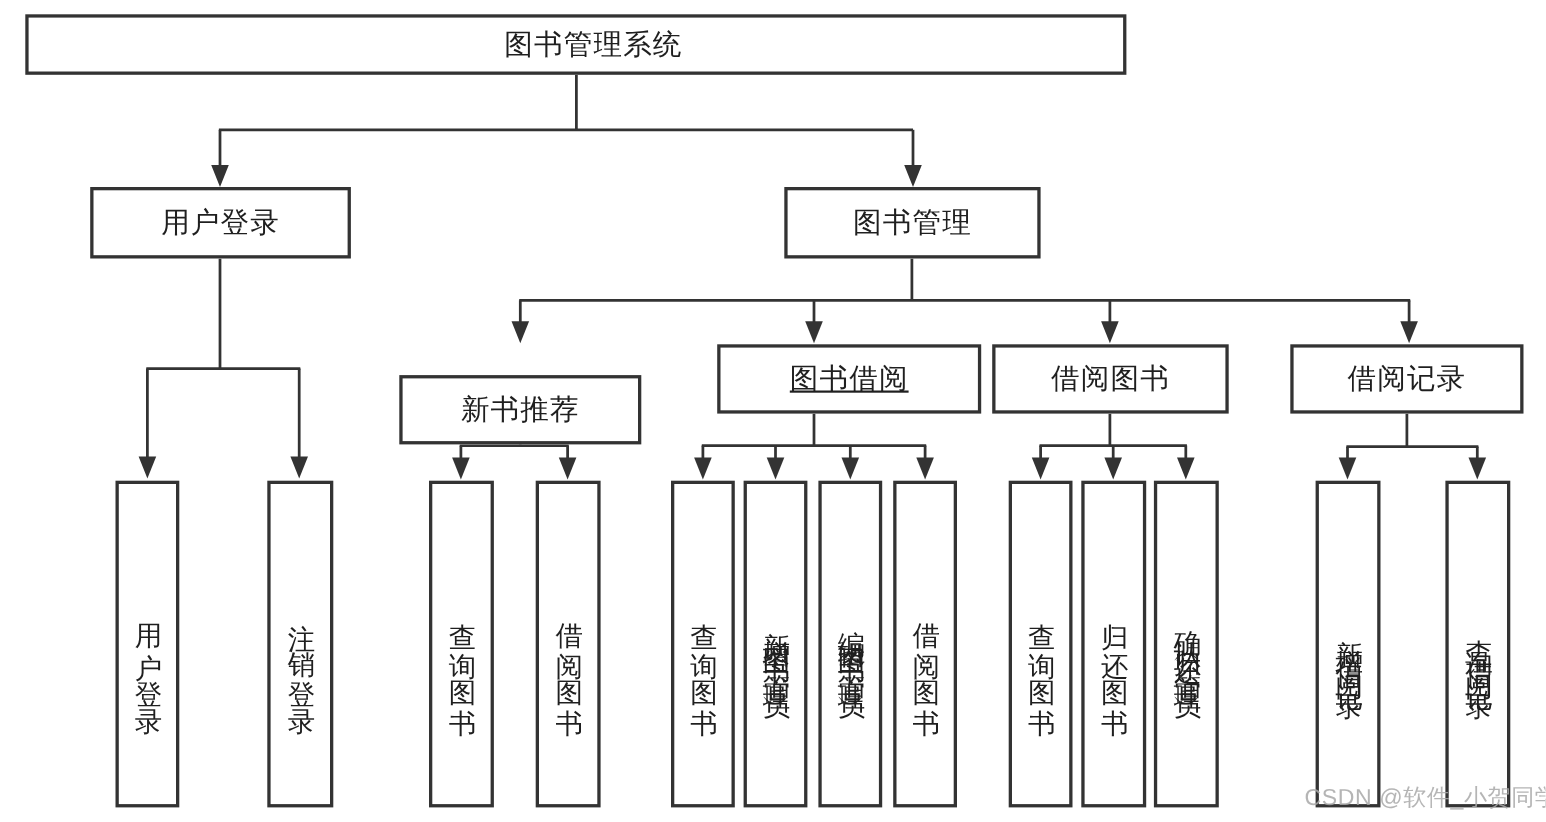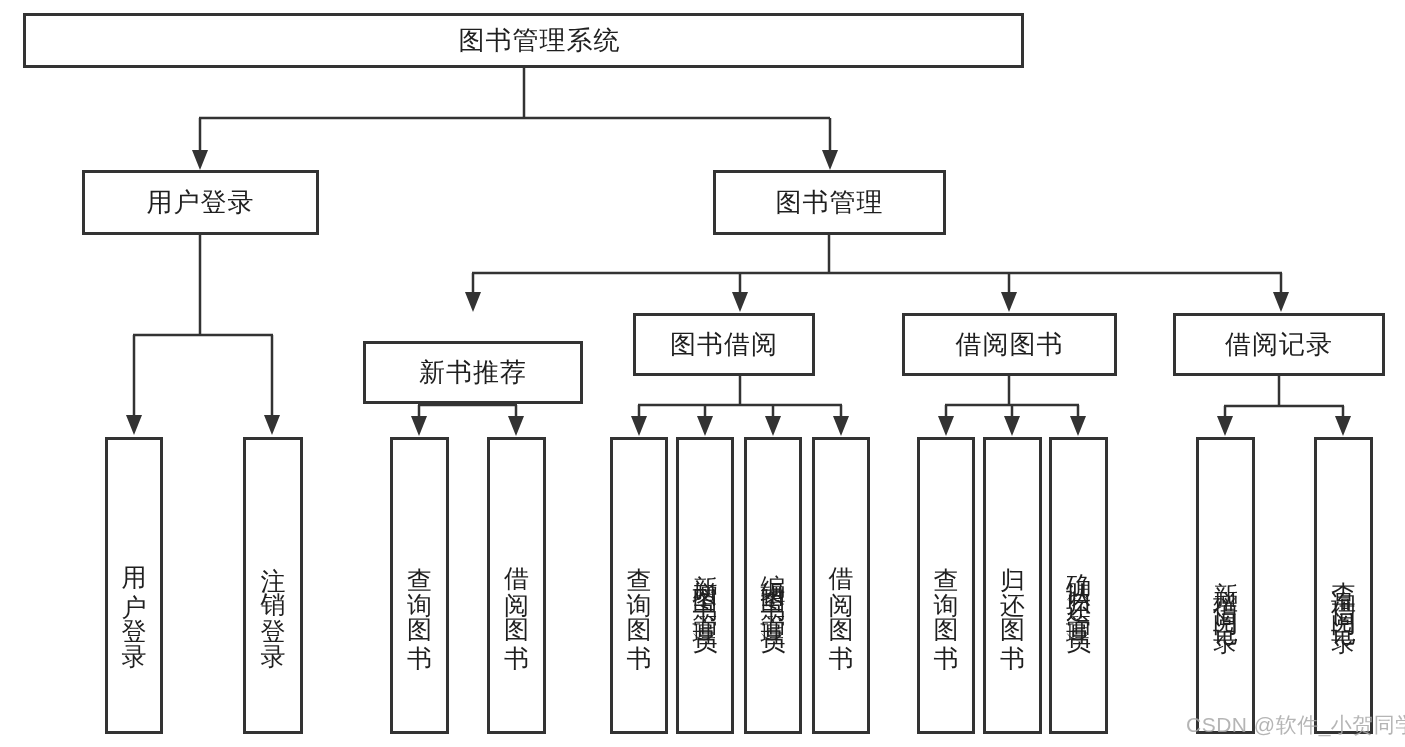--- a/index.html
+++ b/index.html
@@ -22,21 +22,21 @@
   }
   .sp-wide span{letter-spacing:26px;transform:translateY(13px);}
   .sp-mid  span{letter-spacing:10px;transform:translateY(5px);}
   .sp-tight span{letter-spacing:8px;transform:translateY(4px);}
 
   
   .n-root{left:23px;top:13px;width:1001px;height:55px;padding-left:32px;}
   .n-user-login{left:82px;top:170px;width:237px;height:65px;}
   .n-book-mgmt{left:713px;top:170px;width:233px;height:65px;}
   .n-new-book{left:363px;top:313px;width:220px;height:63px;margin-top:28px;}
-  .n-book-borrow{left:633px;top:313px;width:182px;height:63px;}
+  .n-book-borrow{left:652px;top:313px;width:240px;height:63px;text-decoration:underline;}
   .n-cur-borrow{left:902px;top:313px;width:215px;height:63px;}
   .n-borrow-rec{left:1173px;top:313px;width:212px;height:63px;}
   .lf{top:437px;height:297px;}
   .n-a1{left:105px;width:58px;}  .n-a2{left:243px;width:60px;}
   .n-b1{left:390px;width:59px;}  .n-b2{left:487px;width:59px;}
   .n-c1{left:610px;width:58px;}  .n-c2{left:676px;width:58px;}
   .n-c3{left:744px;width:58px;}  .n-c4{left:812px;width:58px;}
   .n-d1{left:917px;width:58px;}  .n-d2{left:983px;width:59px;}
   .n-d3{left:1049px;width:59px;}
   .n-e1{left:1196px;width:59px;} .n-e2{left:1314px;width:59px;}

